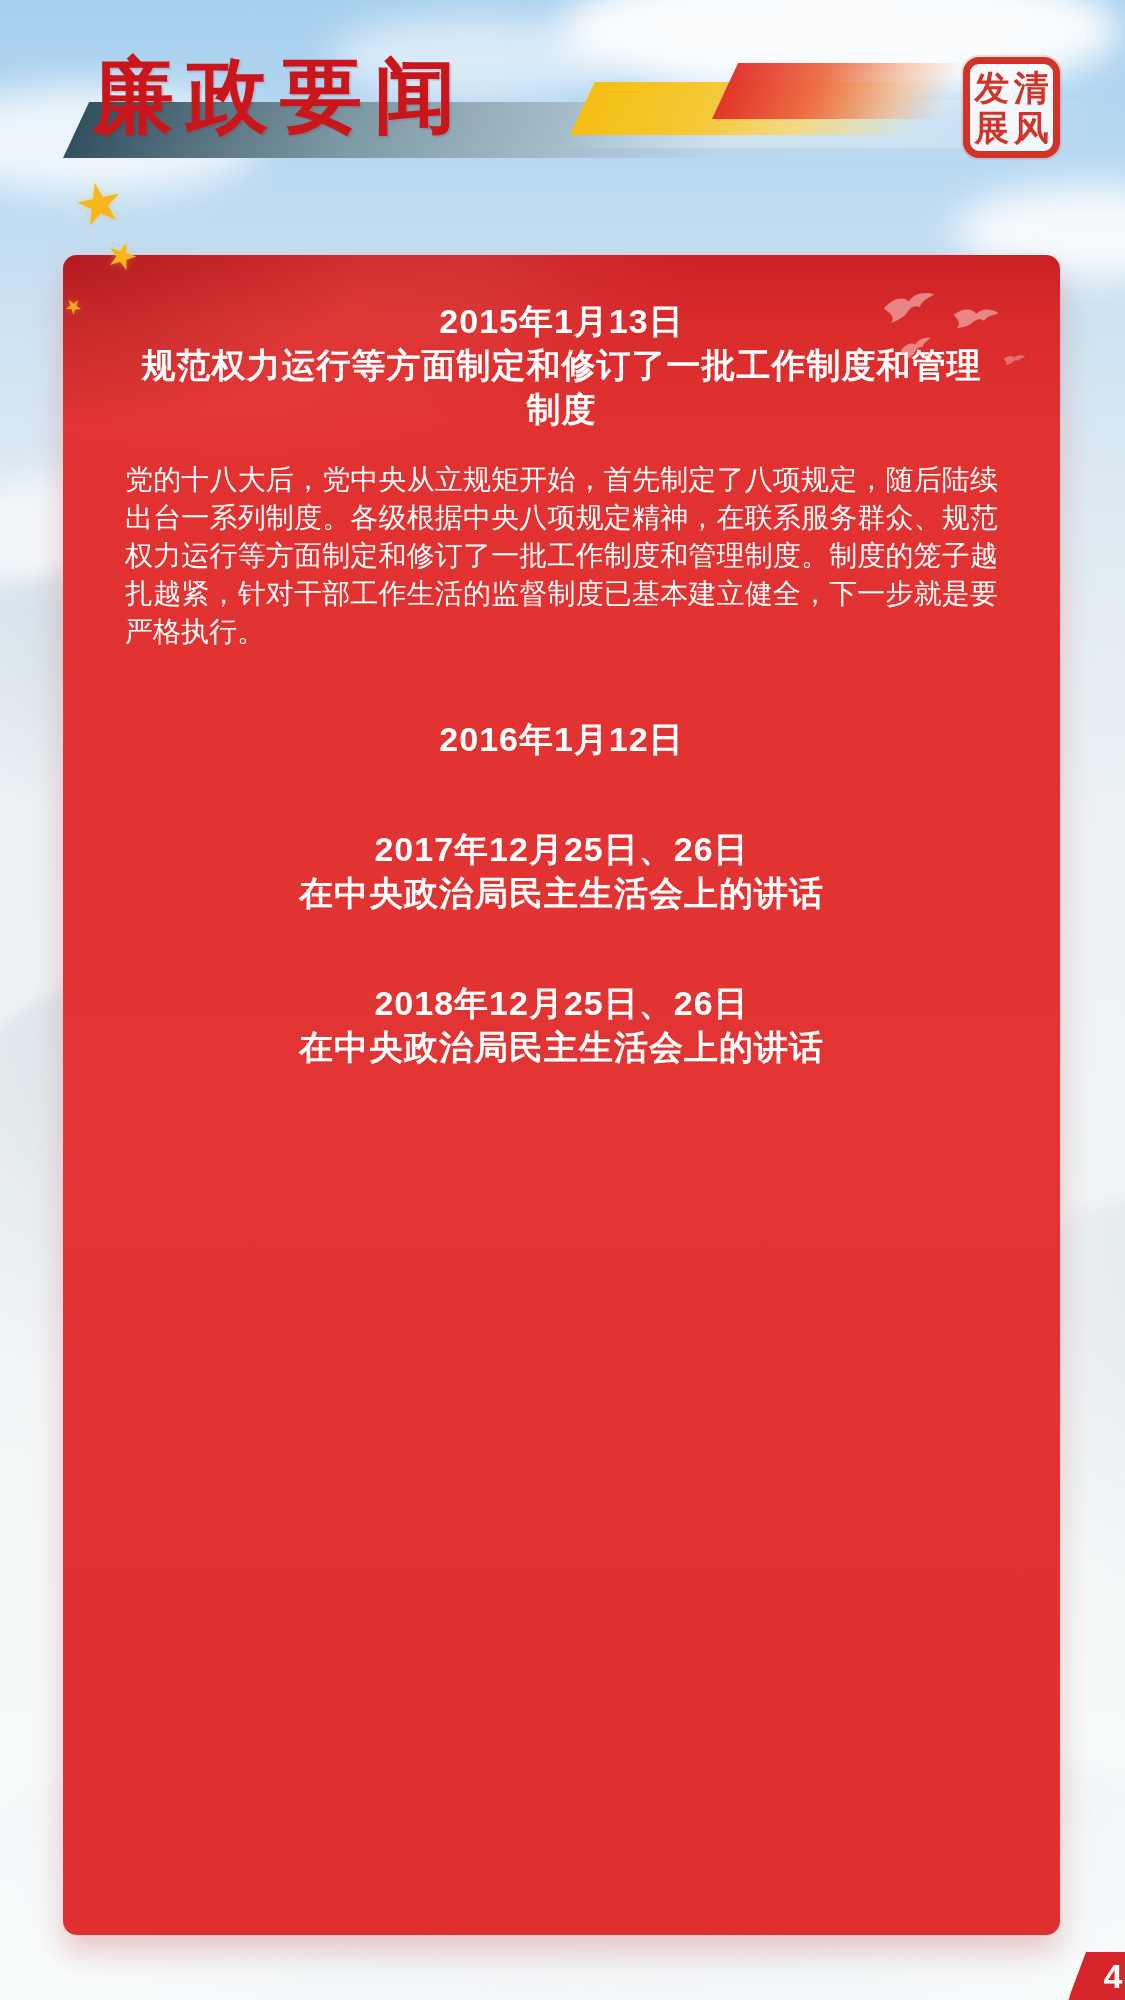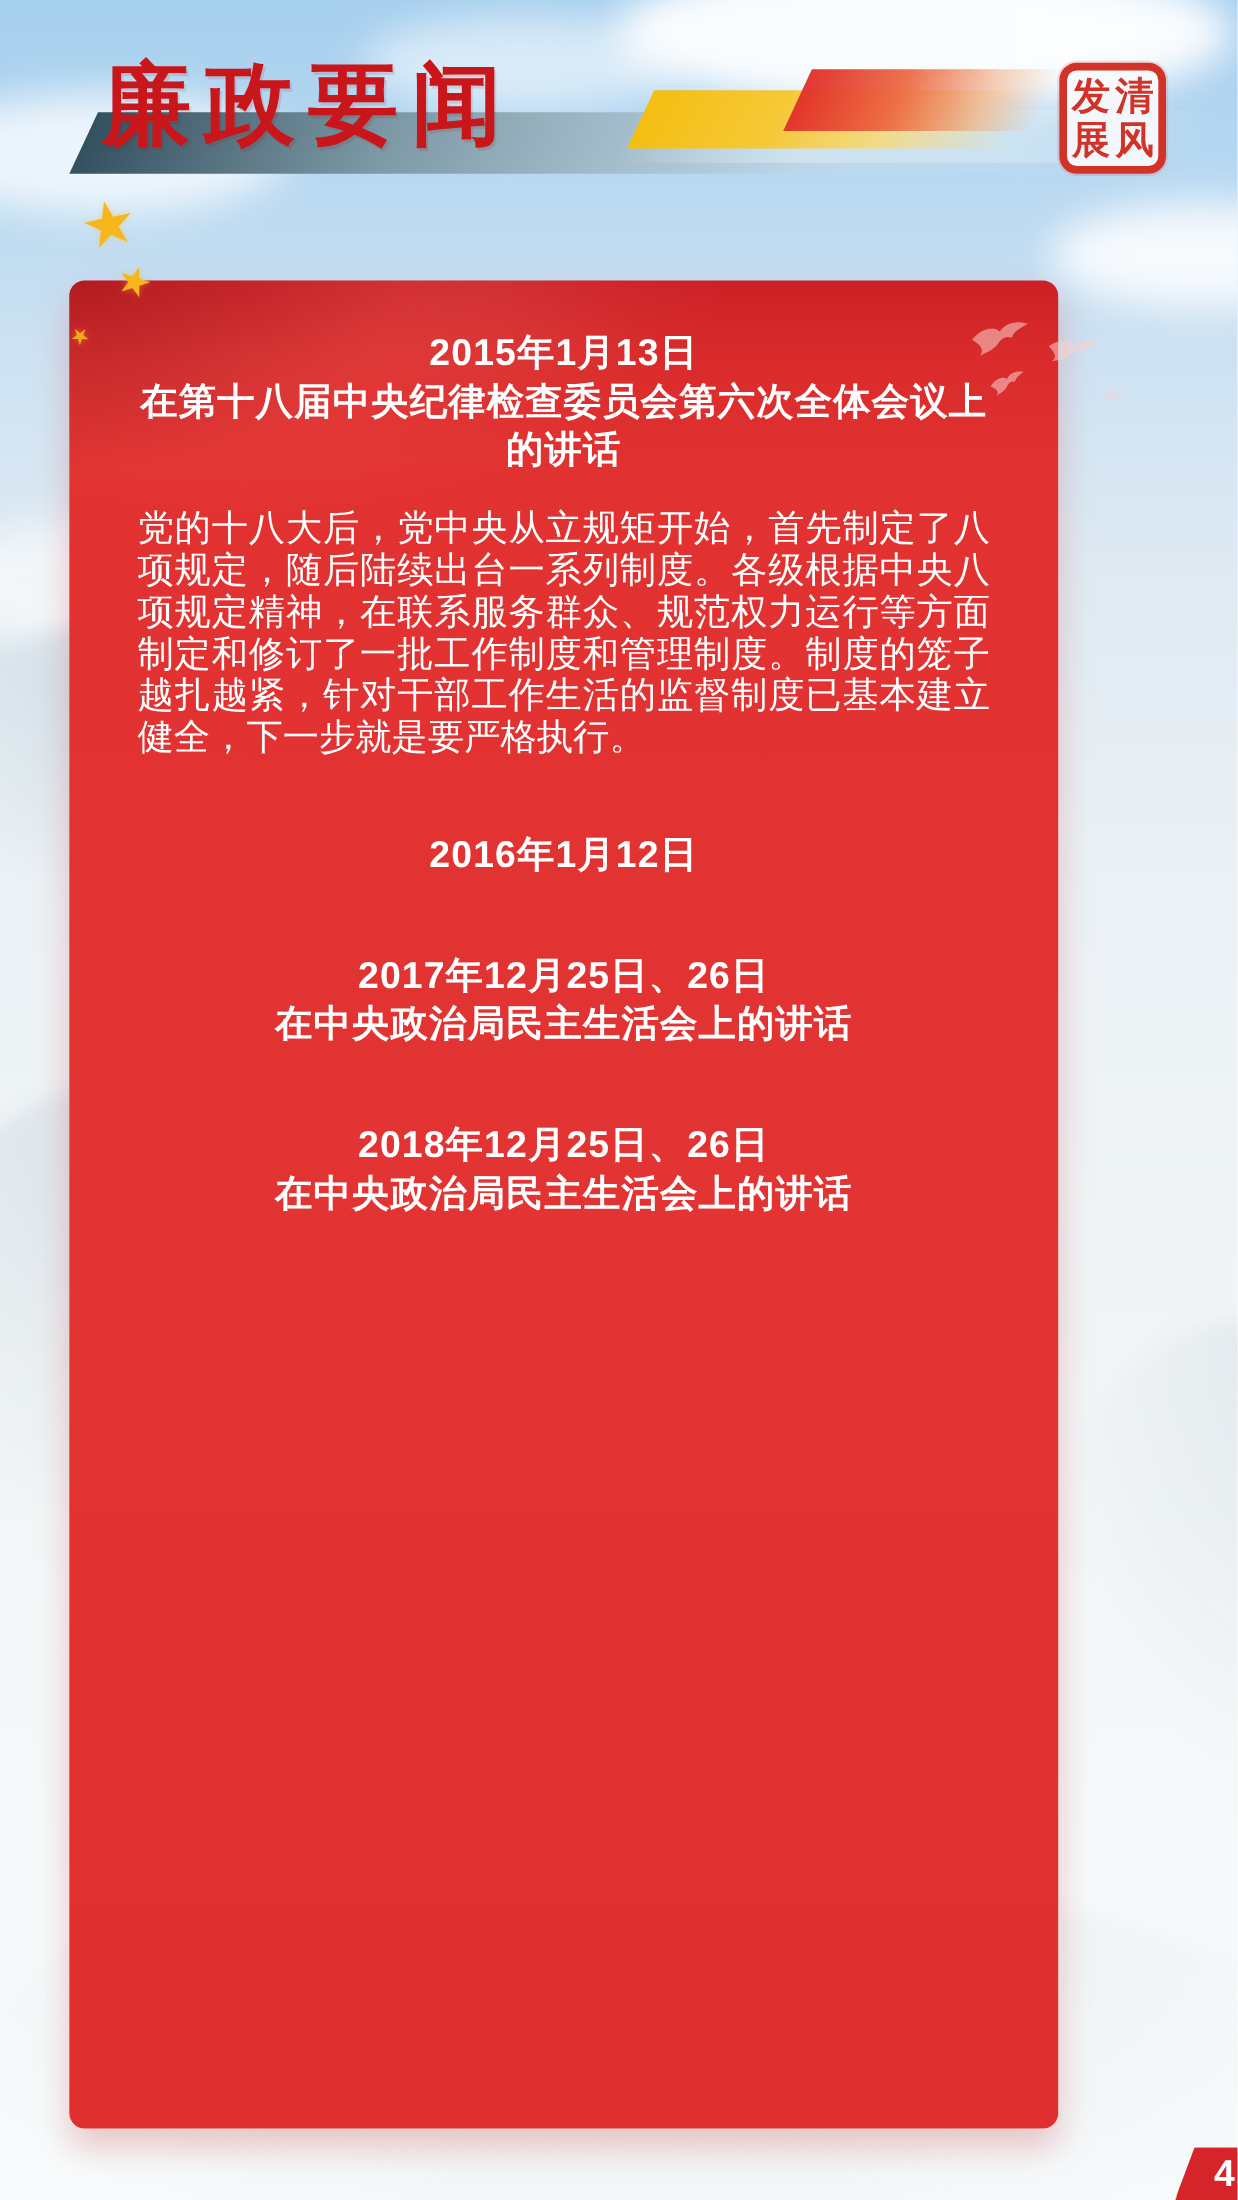--- a/index.html
+++ b/index.html
@@ -29,39 +29,39 @@
     font-size:82px;font-weight:bold;color:#c9161b;letter-spacing:12px;line-height:1.1;
     text-shadow:2px 2px 0 rgba(140,10,10,.12);}
   .seal{position:absolute;left:963px;top:57px;width:97px;height:101px;box-sizing:border-box;
     border:7px solid #d23329;border-radius:16px;background:rgba(248,250,252,.9);
     display:grid;grid-template-columns:1fr 1fr;place-items:center;padding:3px 2px;
     box-shadow:0 0 0 2px rgba(210,51,41,.15);}
   .seal span{font-family:"DejaVu Serif","Liberation Serif",serif;
     font-size:35px;font-weight:bold;color:#d23329;line-height:1;}
 
   
-  .card{position:absolute;left:63px;top:255px;width:899px;height:1680px;box-sizing:border-box;
+  .card{position:absolute;left:63px;top:255px;width:997px;height:1680px;box-sizing:border-box;
     border-radius:14px;padding:44px 62px 0;overflow:hidden;
     background:linear-gradient(180deg,#cc2026 0%,#d92b2b 4%,#e13231 10%,#e23433 55%,#df2f2e 100%);
     box-shadow:0 16px 30px rgba(214,120,120,.4);}
   .card::before{content:"";position:absolute;inset:0;pointer-events:none;
     background:
       radial-gradient(ellipse 430px 250px at 0% 0%,rgba(150,15,22,.5),rgba(150,15,22,0) 70%),
       radial-gradient(ellipse 520px 210px at 18% 4%,rgba(255,130,120,.18),rgba(255,130,120,0) 70%),
       radial-gradient(ellipse 320px 160px at 42% 0%,rgba(255,255,255,.06),rgba(255,255,255,0) 70%);}
 
   .star{position:absolute;color:#f7b61c;line-height:1;z-index:5;
     text-shadow:0 0 6px rgba(250,190,60,.45);}
   .dove{position:absolute;z-index:4;opacity:.55;}
   .dove svg{display:block;}
 
   .sec{position:relative;z-index:2;margin:0 0 66px;}
   .sec-date,.sec-title{margin:0;font-size:34px;font-weight:bold;color:#ffffff;
     text-align:center;line-height:44px;letter-spacing:1px;}
-  .sec-body{margin:30px 0 0;font-size:33px;line-height:38px;color:#ffffff;
+  .sec-body{margin:30px 0 0;font-size:28px;line-height:38px;color:#ffffff;
     text-align:justify;letter-spacing:0;}
 
   
   .page-badge{position:absolute;right:0;bottom:0;width:78px;height:48px;box-sizing:border-box;
     clip-path:polygon(18px 0,100% 0,100% 100%,0 100%);
     background:linear-gradient(103deg,#f0bd2a 0%,#f0bd2a 13%,#d6242b 14%,#d6242b 100%);
     display:flex;align-items:center;justify-content:center;padding-left:12px;}
   .page-badge span{color:#ffffff;font-size:34px;font-weight:bold;line-height:1;}
 </style>
 </head>
@@ -116,21 +116,21 @@
   <div class="dove" style="left:1002px;top:352px;transform:rotate(10deg);opacity:.4;">
     <svg width="24" height="16" viewBox="0 0 64 40">
         <path fill="#f8d2ce" d="M4 22 C14 10 26 8 32 14 C36 6 48 2 60 6 C50 12 46 14 44 20 C38 18 34 20 30 26 C26 32 20 34 12 38 C16 32 14 28 4 22 Z"></path>
       </svg>
   </div>
 
   <main class="card">
 
     <section class="sec">
       <h2 class="sec-date">2015年1月13日</h2>
-      <h3 class="sec-title">在第十八届中央纪律检查委员会第六次全体会议上的讲话</h3>
+      <h3 class="sec-title">规范权力运行等方面制定和修订了一批工作制度和管理制度</h3>
       <p class="sec-body">党的十八大后，党中央从立规矩开始，首先制定了八项规定，随后陆续出台一系列制度。各级根据中央八项规定精神，在联系服务群众、规范权力运行等方面制定和修订了一批工作制度和管理制度。制度的笼子越扎越紧，针对干部工作生活的监督制度已基本建立健全，下一步就是要严格执行。</p>
     </section>
 
     <section class="sec">
       <h2 class="sec-date">2016年1月12日</h2>
     </section>
 
     <section class="sec">
       <h2 class="sec-date">2017年12月25日、26日</h2>
       <h3 class="sec-title">在中央政治局民主生活会上的讲话</h3>

